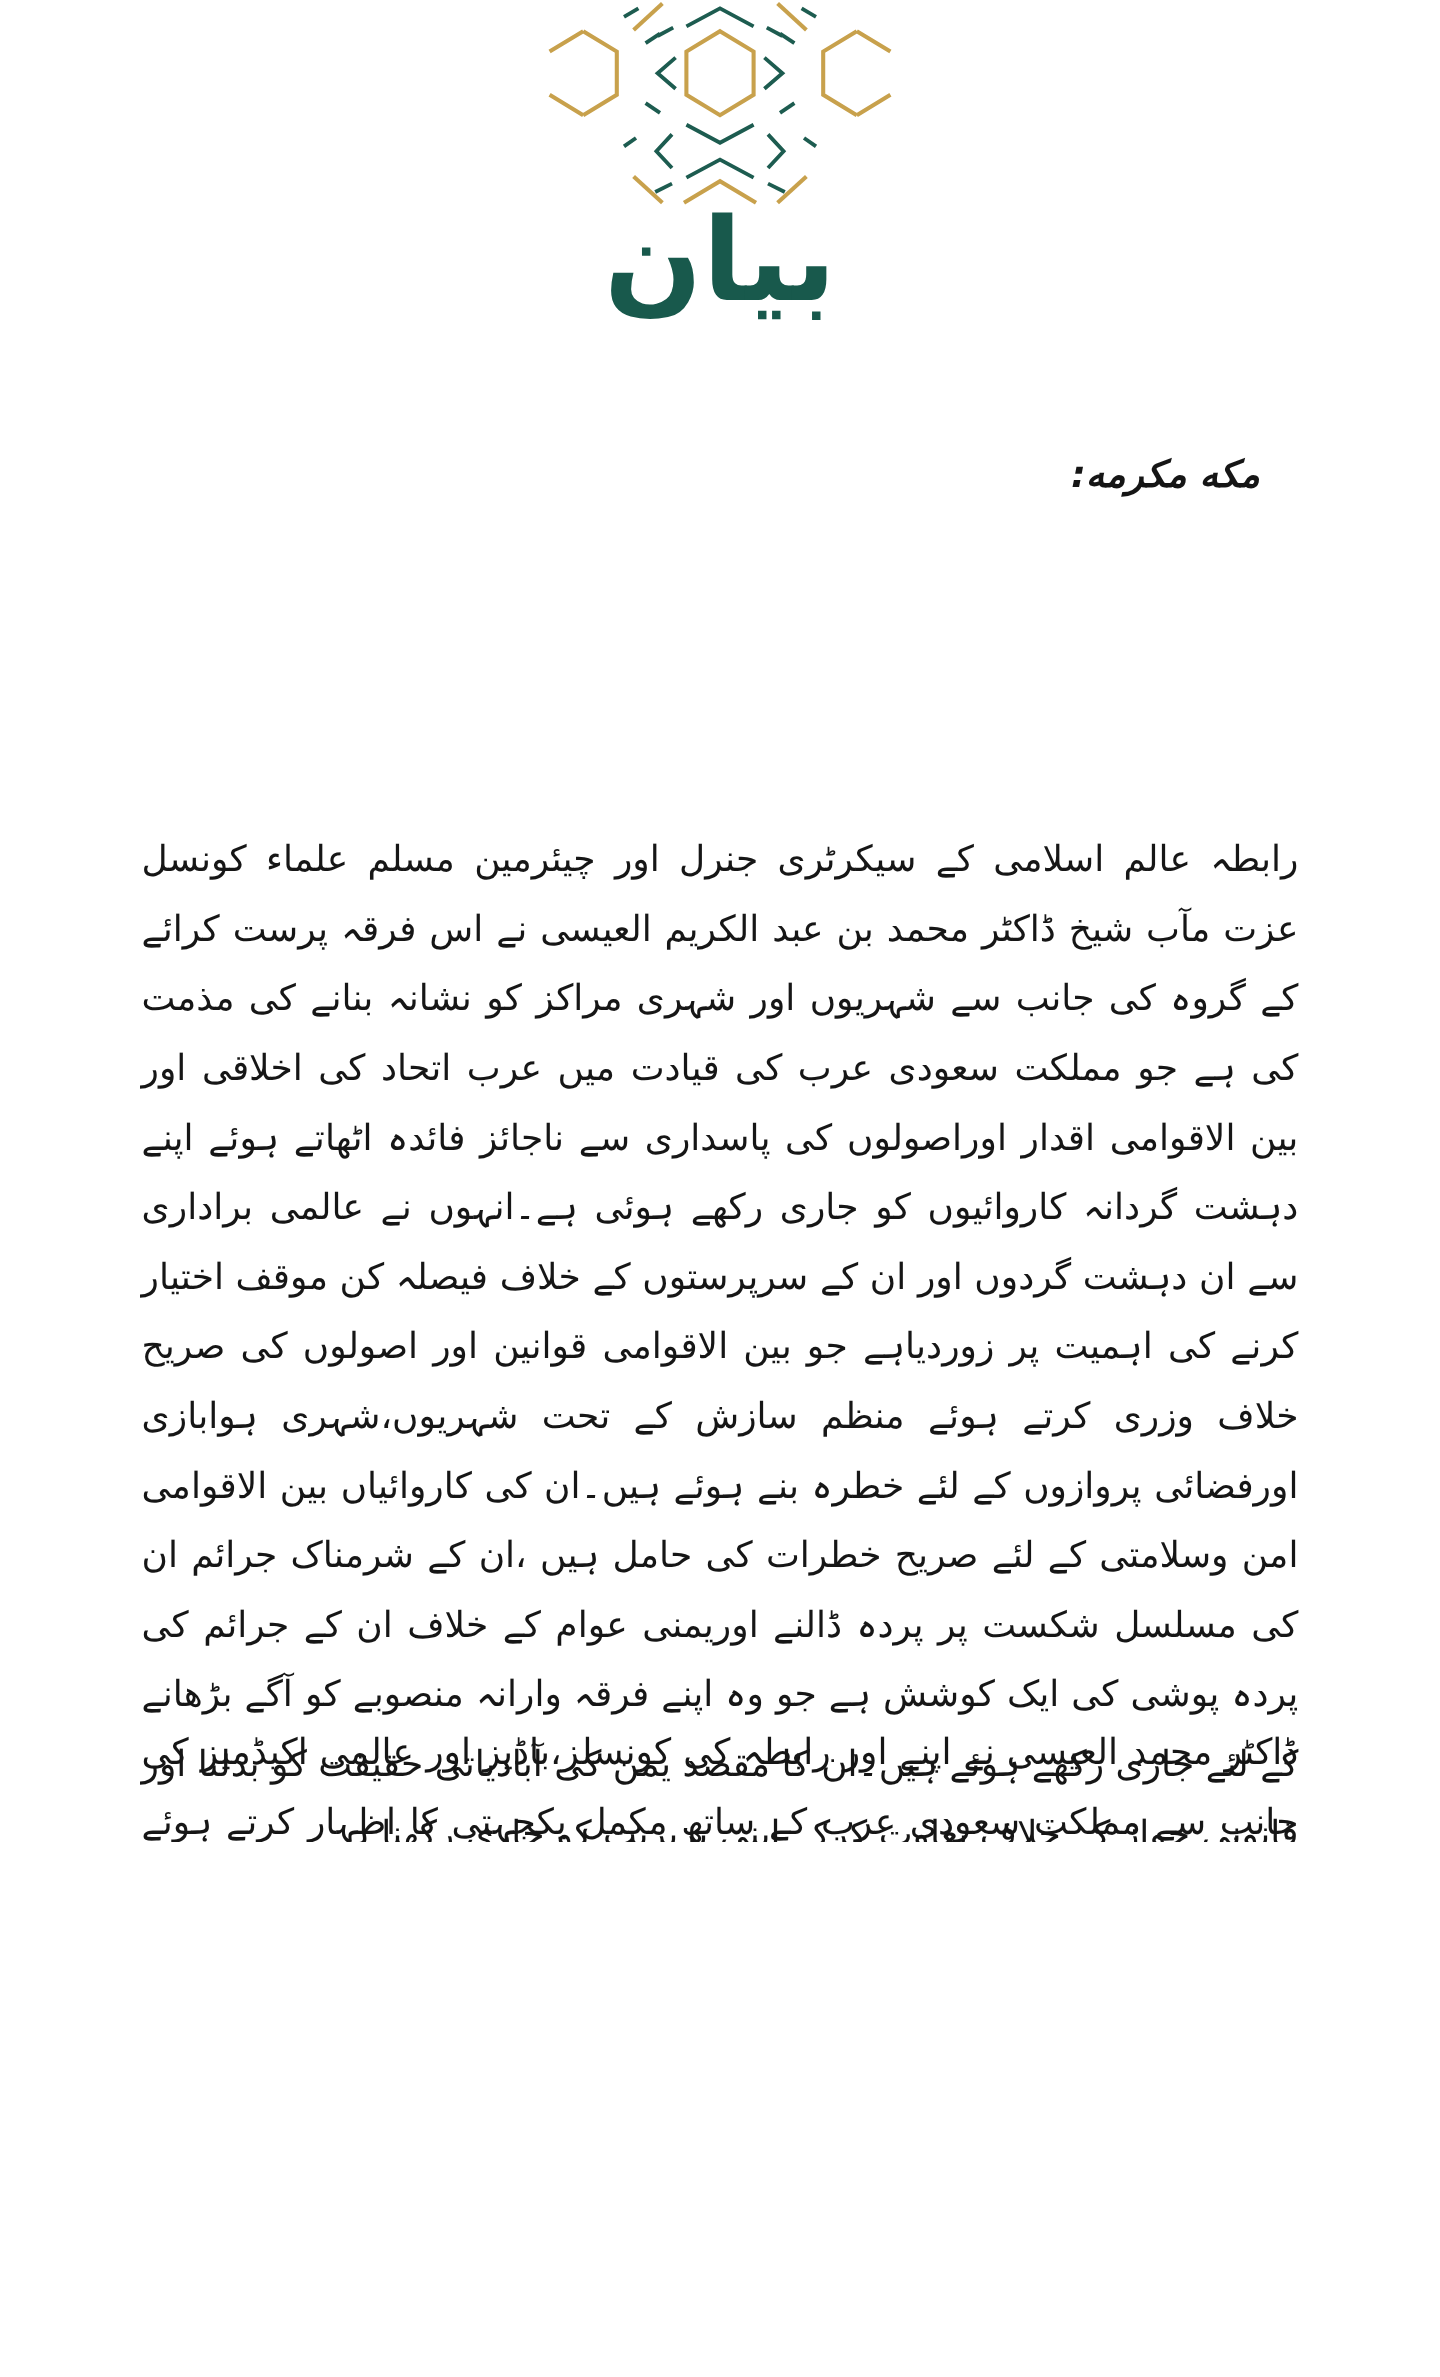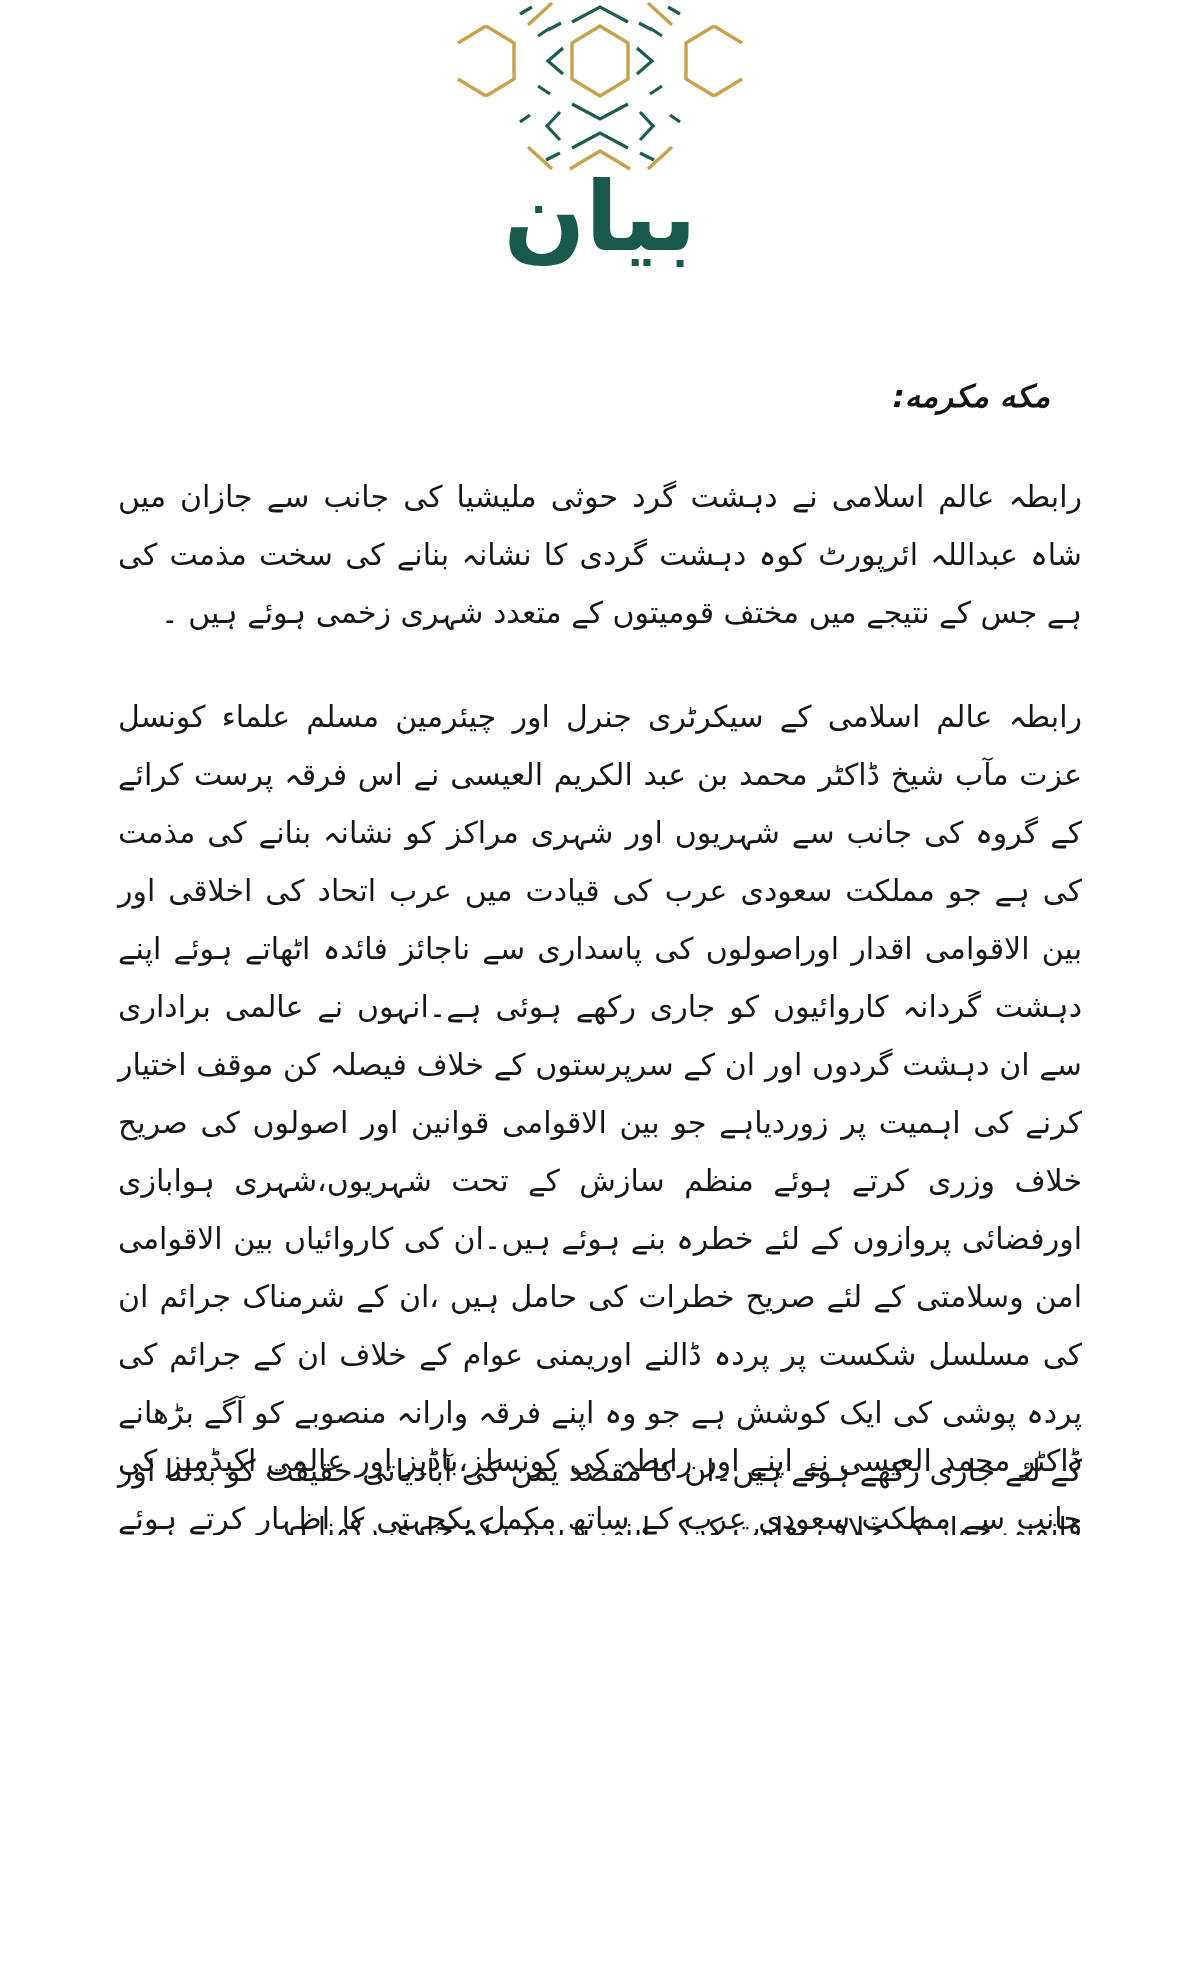--- a/index.html
+++ b/index.html
@@ -100,21 +100,20 @@
       <path d="M220,153 L234,160"></path>
       <path d="M100,122 L110,115"></path>
       <path d="M250,115 L260,122"></path>
     </g>
   </svg>
 
   <div class="title">بيان</div>
 
   <div class="dateline">مكه مكرمه:</div>
 
-  <div class="para p1">رابطہ عالم اسلامی نے دہشت گرد حوثی ملیشیا کی جانب سے جازان میں شاہ عبداللہ ائرپورٹ کوہ دہشت گردی کا نشانہ بنانے کی سخت مذمت کی ہے جس کے نتیجے میں مختف قومیتوں کے متعدد شہری زخمی ہوئے ہیں ۔</div>
   <div class="para p2">رابطہ عالم اسلامی کے سیکرٹری جنرل اور چیئرمین مسلم علماء کونسل عزت مآب شیخ ڈاکٹر محمد بن عبد الکریم العیسی نے اس فرقہ پرست کرائے کے گروہ کی جانب سے شہریوں اور شہری مراکز کو نشانہ بنانے کی مذمت کی ہے جو مملکت سعودی عرب کی قیادت میں عرب اتحاد کی اخلاقی اور بین الاقوامی اقدار اوراصولوں کی پاسداری سے ناجائز فائدہ اٹھاتے ہوئے اپنے دہشت گردانہ کاروائیوں کو جاری رکھے ہوئی ہے۔انہوں نے عالمی براداری سے ان دہشت گردوں اور ان کے سرپرستوں کے خلاف فیصلہ کن موقف اختیار کرنے کی اہمیت پر زوردیاہے جو بین الاقوامی قوانین اور اصولوں کی صریح خلاف وزری کرتے ہوئے منظم سازش کے تحت شہریوں،شہری ہوابازی اورفضائی پروازوں کے لئے خطرہ بنے ہوئے ہیں۔ان کی کاروائیاں بین الاقوامی امن وسلامتی کے لئے صریح خطرات کی حامل ہیں ،ان کے شرمناک جرائم ان کی مسلسل شکست پر پردہ ڈالنے اوریمنی عوام کے خلاف ان کے جرائم کی پردہ پوشی کی ایک کوشش ہے جو وہ اپنے فرقہ وارانہ منصوبے کو آگے بڑھانے کے لئے جاری رکھے ہوئے ہیں۔ان کا مقصد یمن کی آبادیاتی حقیقت کو بدلنا اور قانونی جواز کے خلاف بغاوت کرکے اپنی بربریت کو جاری رکھنا ہے۔</div>
   <div class="para p3">ڈاکٹر محمد العیسی نے اپنے اور رابطہ کی کونسلز،باڈیز اور عالمی اکیڈمیز کی جانب سے مملکت سعودی عرب کے ساتھ مکمل یکجہتی کا اظہار کرتے ہوئے مملکت کی طرف سے ملکی سلامتی، اپنے شہریوں اور مقیمیین کے تحفظ کے لئے اٹھائے گئے تمام اقدامات کی حمایت کا اعادہ کیا ہے۔انہوں اللہ تعالی سے دعاکی ہے وہ زخمیوں کو جلد صحتیاب فرمائے اور دہشت گردوں کوشکست دے اور سب کو ان کے شر سے محفوظ فرمائے ۔</div>
 
   <div class="footer-social">
     <span class="handle">MWLorg_ur</span>
 
     <span class="iconbox">
       <svg width="17" height="17" viewBox="0 0 24 24">
         <path fill="#ffffff" d="M22 5.9c-.7.3-1.5.5-2.3.6.8-.5 1.4-1.3 1.7-2.2-.8.5-1.6.8-2.5 1A3.9 3.9 0 0 0 12.1 8c0 .3 0 .6.1.9-3.2-.2-6.1-1.7-8-4.1-.3.6-.5 1.3-.5 2 0 1.4.7 2.6 1.7 3.3-.6 0-1.2-.2-1.8-.5v.1c0 1.9 1.4 3.5 3.2 3.9-.3.1-.7.1-1 .1-.3 0-.5 0-.7-.1.5 1.6 2 2.7 3.7 2.7A7.9 7.9 0 0 1 2 18.6a11.2 11.2 0 0 0 6.1 1.8c7.3 0 11.3-6 11.3-11.3v-.5c.8-.6 1.5-1.3 2-2.1z"></path>
       </svg>

